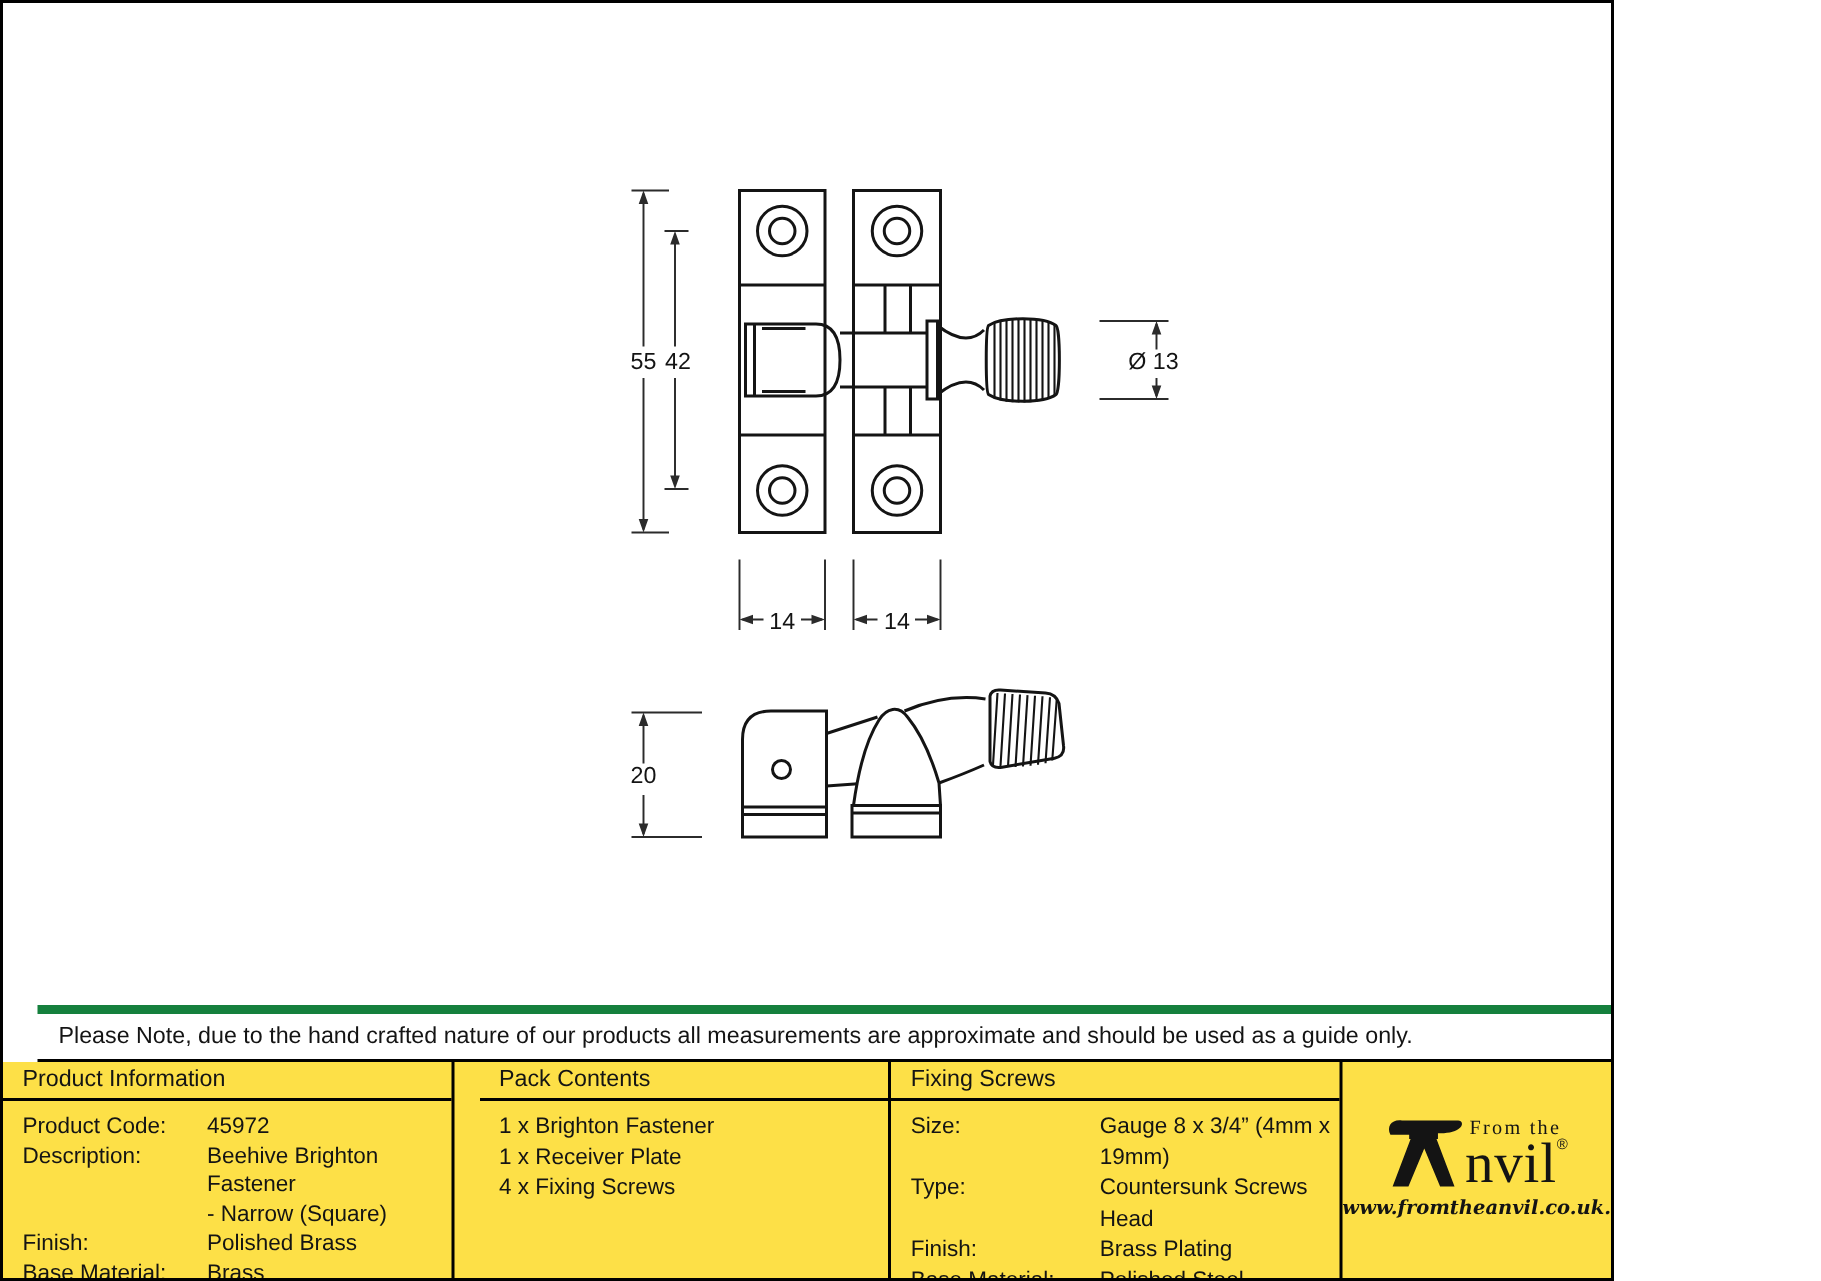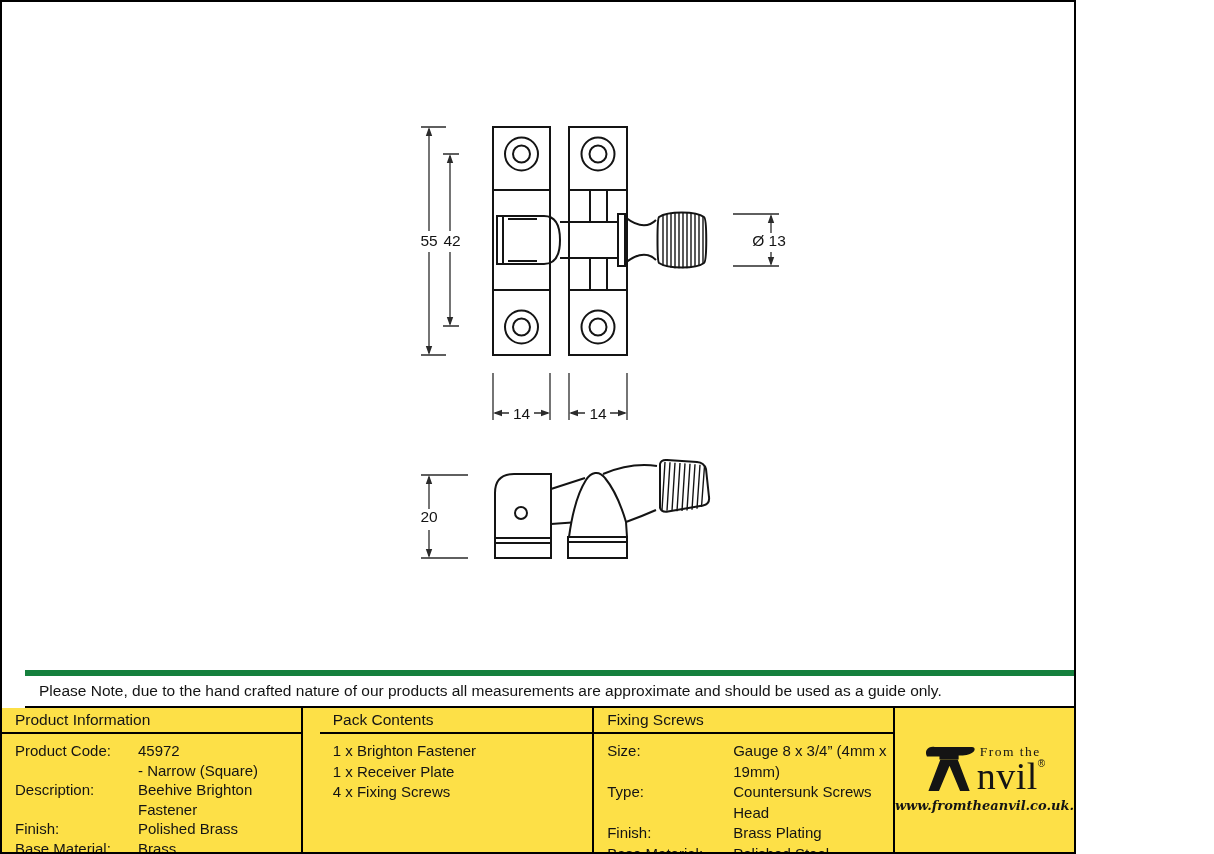--- a/index.html
+++ b/index.html
@@ -114,26 +114,26 @@
   <div class="bottom-table">
 
     <div class="tcol c1">
       <div class="tcol-header">Product Information</div>
       <div class="tcol-body">
         <div class="kv">
           <span class="k">Product Code:</span>
           <span class="v">45972</span>
         </div>
         <div class="kv">
+          <span class="k">Description:</span>
+          <span class="v">Beehive Brighton Fastener</span>
+        </div>
+        <div class="kv">
           <span class="k"></span>
           <span class="v">- Narrow (Square)</span>
-        </div>
-        <div class="kv">
-          <span class="k">Description:</span>
-          <span class="v">Beehive Brighton Fastener</span>
         </div>
         <div class="kv">
           <span class="k">Finish:</span>
           <span class="v">Polished Brass</span>
         </div>
         <div class="kv">
           <span class="k">Base Material:</span>
           <span class="v">Brass</span>
         </div>
       </div>

